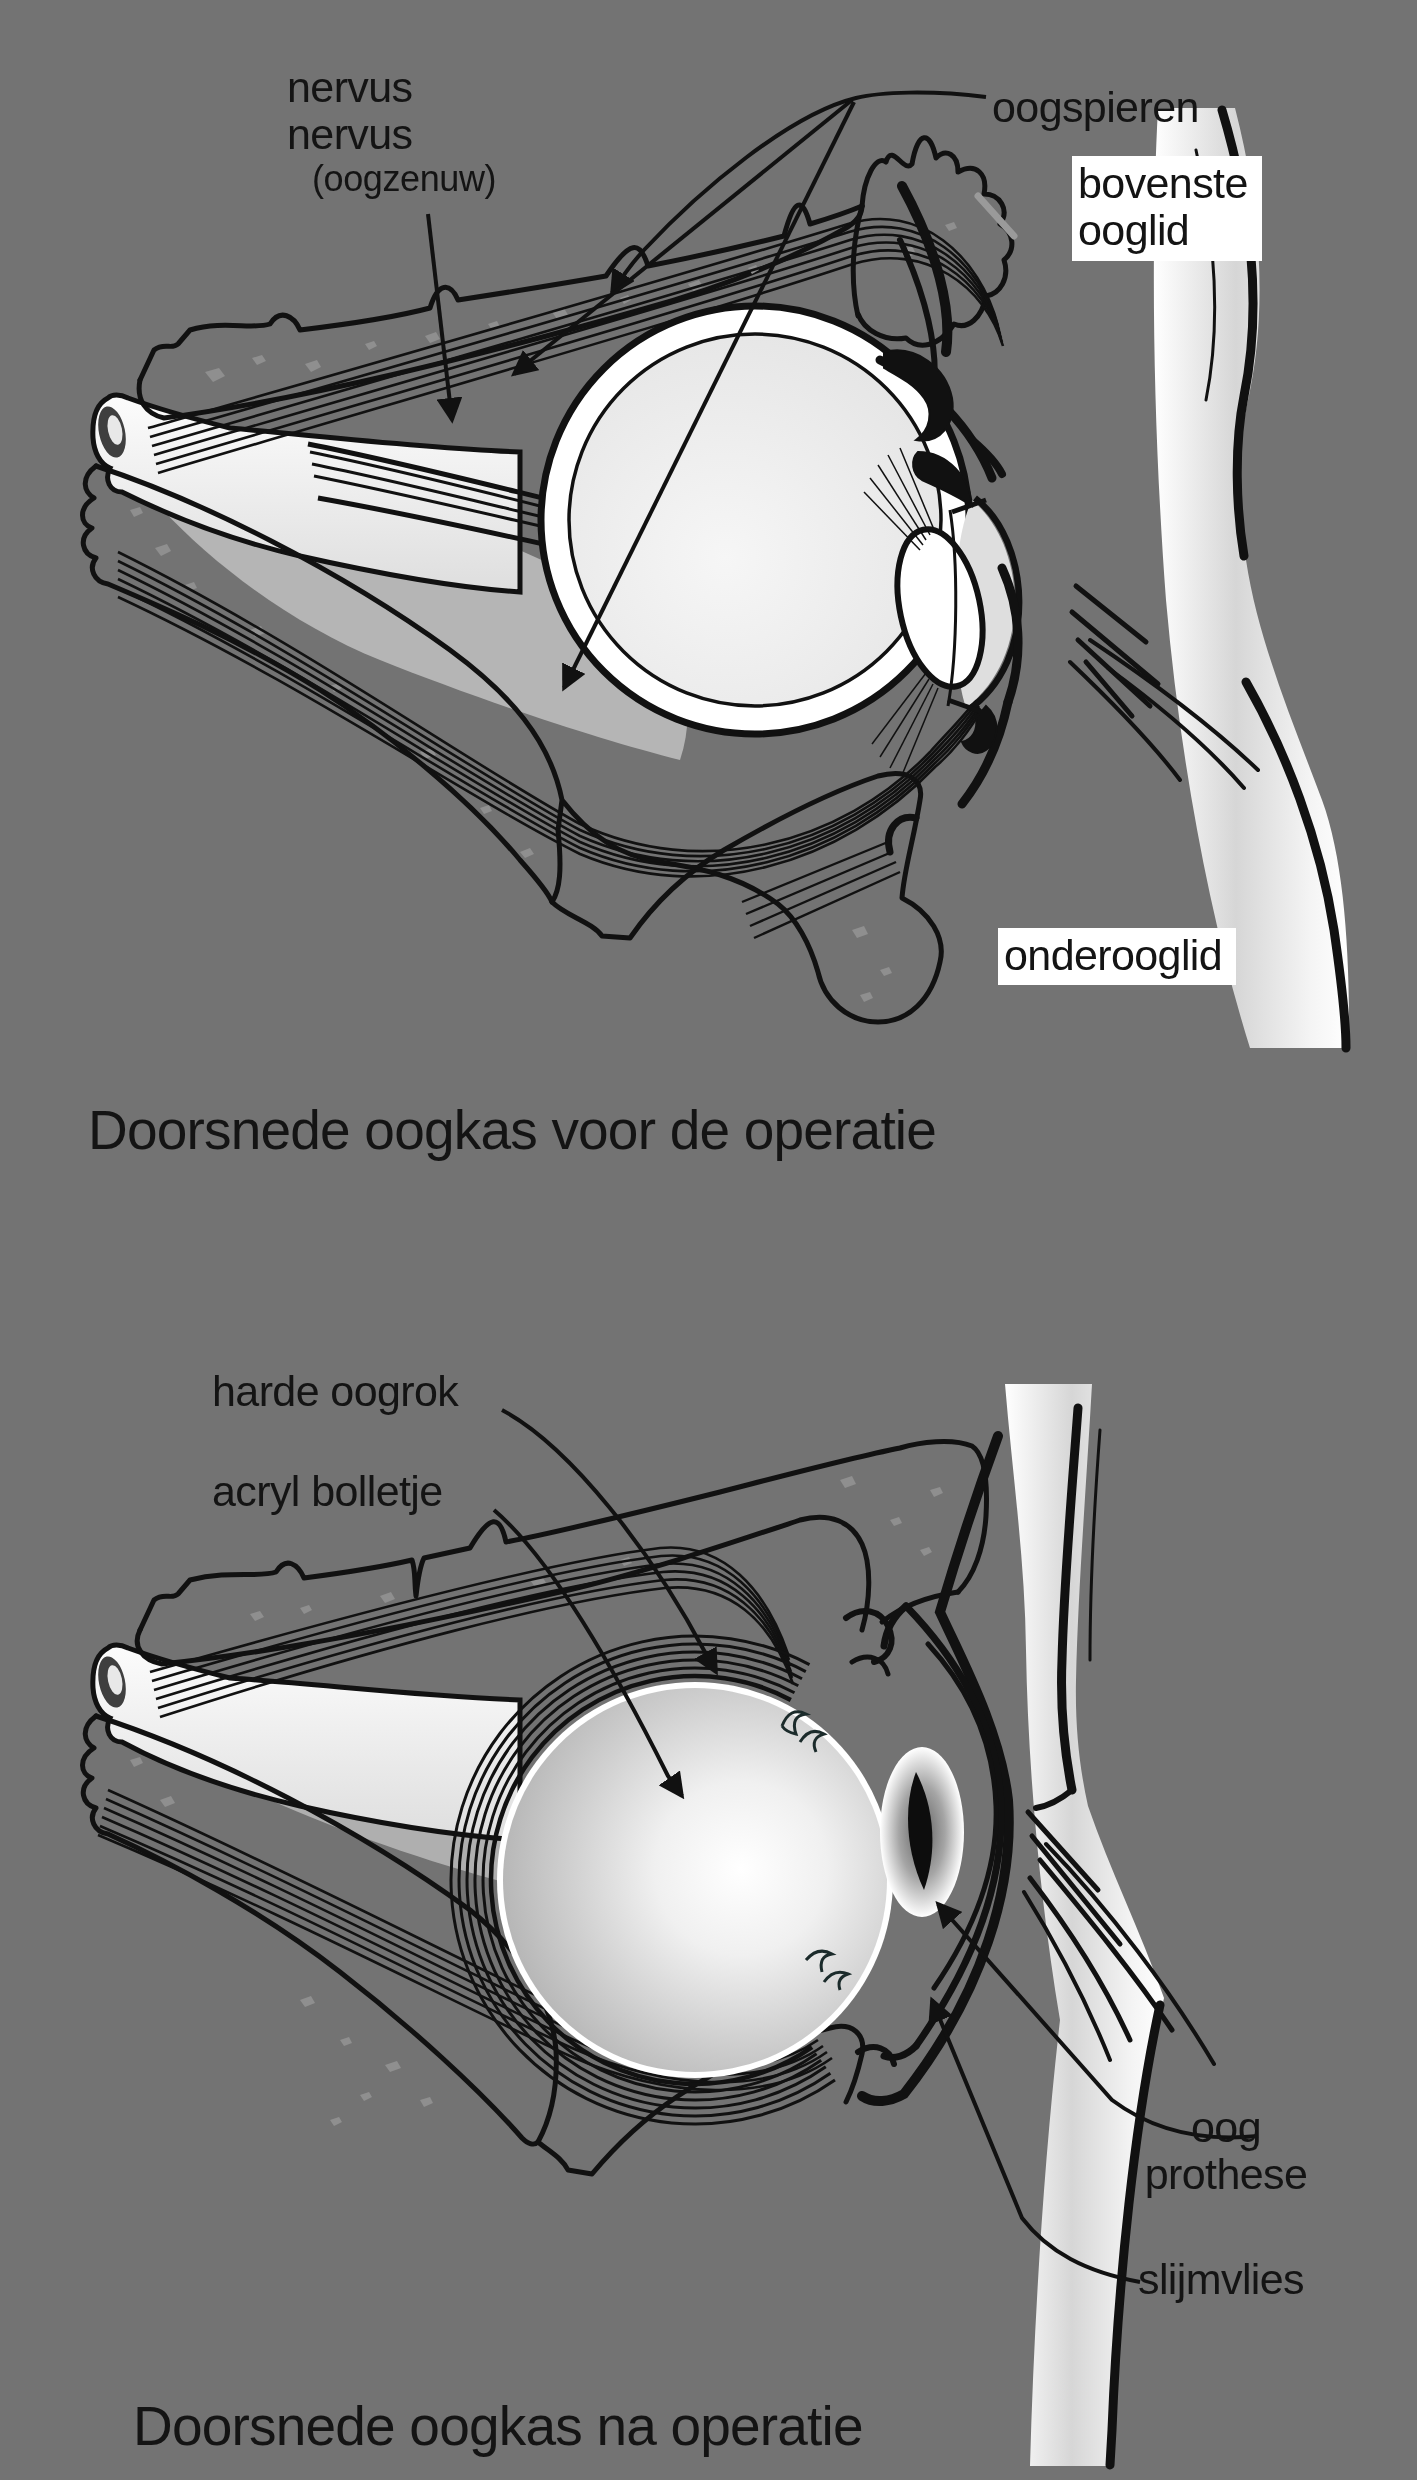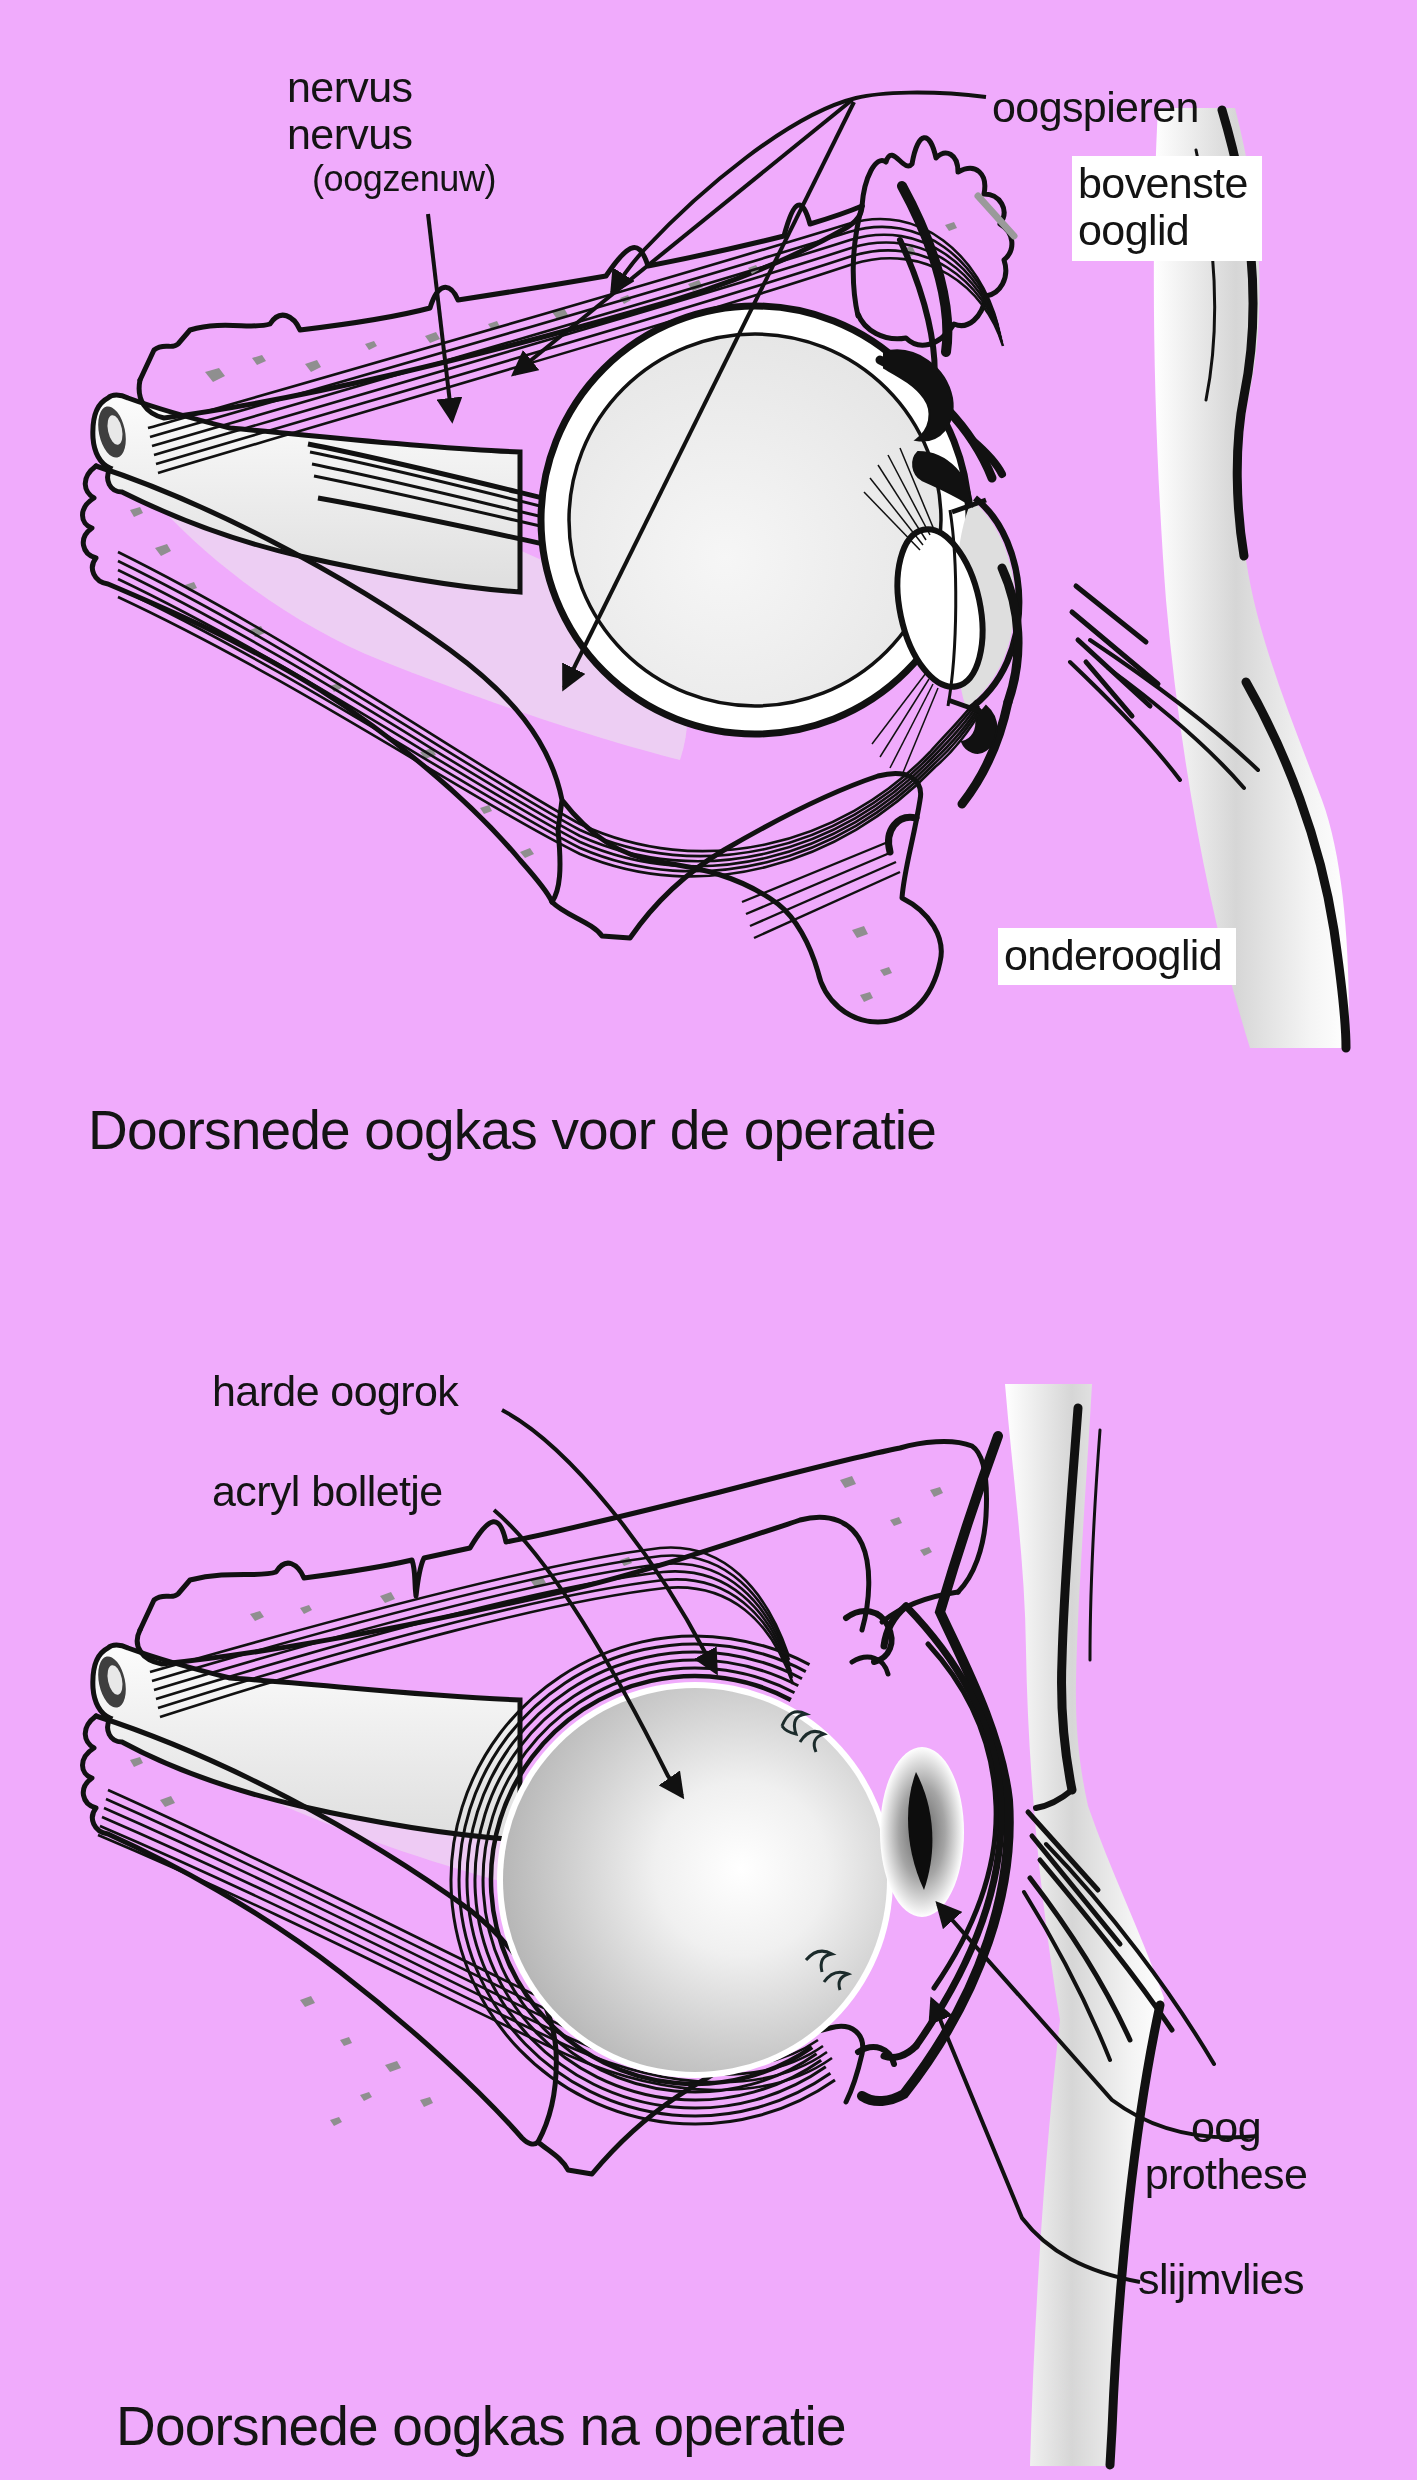--- a/index.html
+++ b/index.html
@@ -1,16 +1,16 @@
 <!DOCTYPE html>
 <html><head>
 <meta charset="utf-8">
 <style>
   html,body{margin:0;padding:0;background:#ffffff;}
-  .page{position:relative;width:1417px;height:2480px;background:#f0abfc;overflow:hidden;
+  .page{position:relative;width:1417px;height:2480px;background:#737373;overflow:hidden;
         font-family:"Liberation Sans",sans-serif;color:#141414;}
   .fig{position:absolute;left:0;width:1417px;margin:0;}
   .fig svg{position:absolute;left:0;top:0;}
   #fig-before{top:0;height:1250px;}
   #fig-after{top:1250px;height:1230px;}
   .lbl{position:absolute;font-size:43px;line-height:1.1;letter-spacing:-0.6px;white-space:nowrap;}
   .lbl .small{font-size:36px;letter-spacing:-0.4px;margin-left:25px;}
   .boxed{background:#ffffff;padding:4px 14px 6px 6px;}
   .caption{position:absolute;font-size:55px;letter-spacing:-0.8px;white-space:nowrap;margin-top:12px;}
   .right{text-align:center;}
@@ -357,16 +357,16 @@
     <div class="lbl" style="left:212px;top:218px">
       <div>acryl bolletje</div>
     </div>
     <div class="lbl right" style="left:1095px;top:854px;width:262px">
       <div>oog</div>
       <div>prothese</div>
     </div>
     <div class="lbl" style="left:1138px;top:1006px">
       <div>slijmvlies</div>
     </div>
-    <div class="caption" style="left:116px;top:1132px">Doorsnede oogkas na operatie</div>
+    <div class="caption" style="left:133px;top:1132px">Doorsnede oogkas na operatie</div>
   </figure>
 
 </div>
 
 </body></html>

